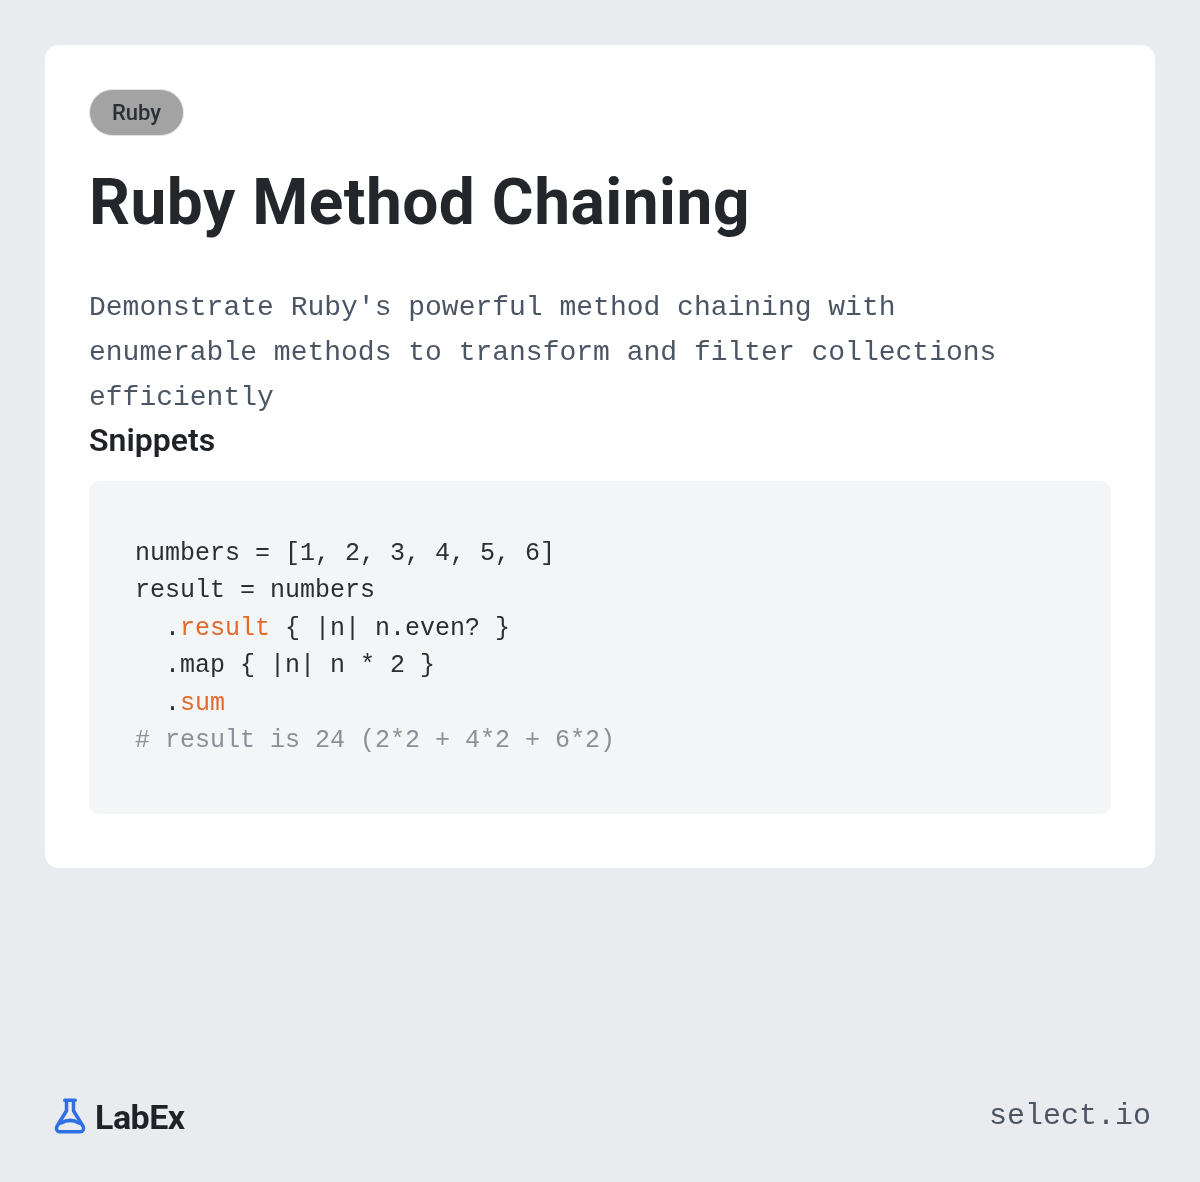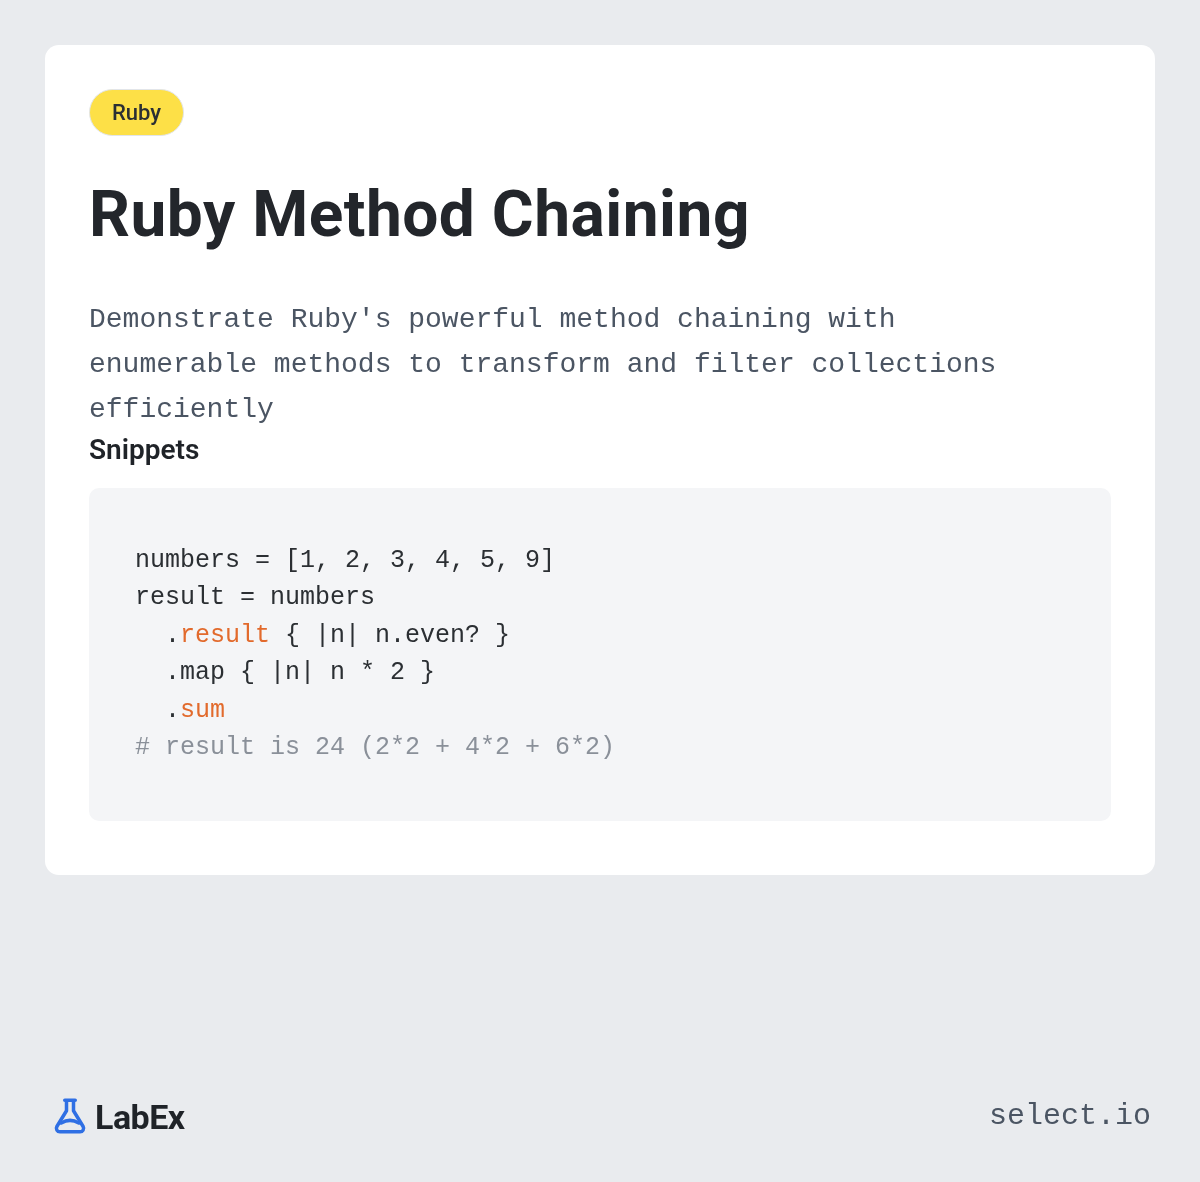--- a/index.html
+++ b/index.html
@@ -13,46 +13,46 @@
     flex-direction: column;
   }
   .card {
     background: #ffffff;
     border-radius: 14px;
     padding: 44px 44px 54px 44px;
     flex: 0 0 auto;
   }
   .tag {
     display: inline-block;
-    background: #fde047;
+    background: #a3a3a3;
     border: 1px solid #e2e5e9;
     color: #2b2f33;
     font-size: 22px;
     font-weight: 500;
     padding: 10px 22px;
     border-radius: 999px;
-    margin-bottom: 44px;
+    margin-bottom: 32px;
   }
   .title {
     font-size: 64px;
     font-weight: 700;
     letter-spacing: 0.5px;
     color: #23262b;
     margin-bottom: 48px;
     line-height: 1.1;
   }
   .description {
     font-family: ui-monospace, SFMono-Regular, Menlo, Monaco, Consolas, "Liberation Mono", "Courier New", monospace;
     font-size: 28px;
     line-height: 1.6;
     color: #4b5563;
     max-width: 920px;
   }
   .section-heading {
-    font-size: 28px;
+    font-size: 32px;
     font-weight: 600;
     color: #1f2328;
     margin-bottom: 22px;
   }
   .code-block {
     background: #f4f5f7;
     border-radius: 10px;
     padding: 54px 46px;
     font-family: ui-monospace, SFMono-Regular, Menlo, Monaco, Consolas, "Liberation Mono", "Courier New", monospace;
     font-size: 25px;
@@ -89,21 +89,21 @@
   .flask-icon { width: 42px; height: 42px; }
 </style>
 </head>
 <body>
 
 <div class="card">
   <span class="tag">Ruby</span>
   <h1 class="title">Ruby Method Chaining</h1>
   <p class="description">Demonstrate Ruby's powerful method chaining with enumerable methods to transform and filter collections efficiently</p>
   <h2 class="section-heading">Snippets</h2>
-  <pre class="code-block"><span>numbers = [1, 2, 3, 4, 5, 9]</span>
+  <pre class="code-block"><span>numbers = [1, 2, 3, 4, 5, 6]</span>
 <span>result = numbers</span>
 <span>  .</span><span class="hl">result</span><span> { |n| n.even? }</span>
 <span>  .map { |n| n * 2 }</span>
 <span>  .</span><span class="hl">sum</span>
 <span class="cm"># result is 24 (2*2 + 4*2 + 6*2)</span></pre>
 </div>
 
 <div class="footer">
   <div class="brand">
     <svg class="flask-icon" viewBox="0 0 48 48" fill="none">

